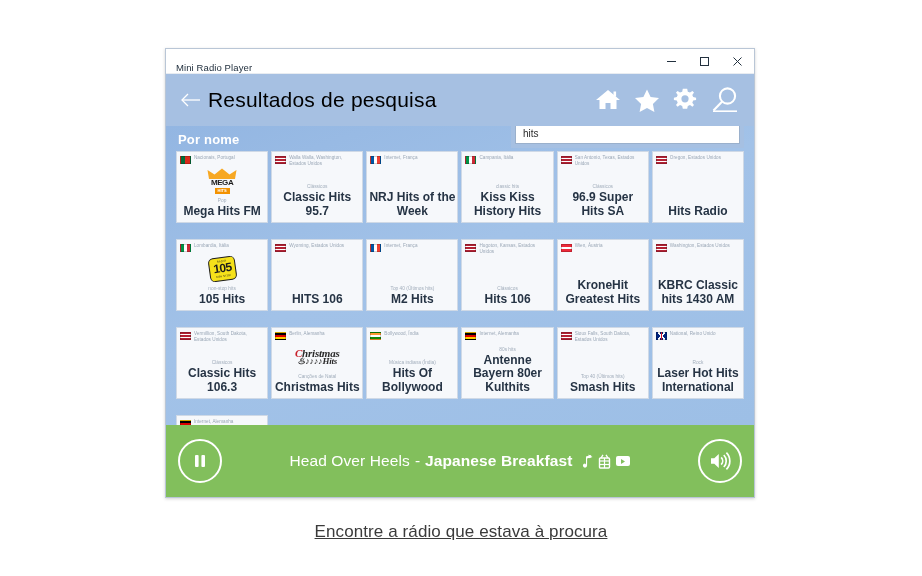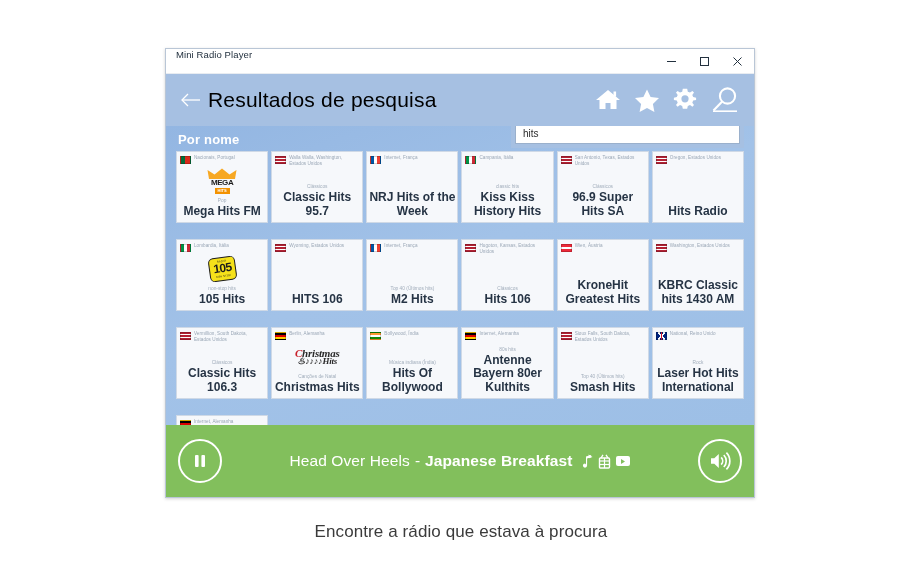--- a/index.html
+++ b/index.html
@@ -24,21 +24,21 @@
     border: 1px solid #b9c6d6;
     box-shadow: 0 1px 3px rgba(0,0,0,0.18);
     display: flex;
     flex-direction: column;
     overflow: hidden;
   }
   .titlebar {
     height: 25px;
     background: #ffffff;
     display: flex;
-    align-items: flex-start;
+    align-items: flex-end;
     flex: none;
     border-bottom: 1px solid #e8ecf1;
   }
   .titlebar-title {
     font-size: 9.5px;
     color: #23313f;
     padding-left: 10px;
     letter-spacing: .1px;
     white-space: nowrap;
   }
@@ -244,20 +244,21 @@
 
   
   .caption {
     position: absolute;
     left: 0; right: 0; top: 522px;
     text-align: center;
     font-size: 17px;
     color: #3b3b3b;
     font-weight: 400;
     letter-spacing: .1px;
+    text-decoration: underline;
   }
 </style>
 </head>
 <body>
 
 <div id="page">
 
   <div class="window">
 
     <div class="titlebar">

